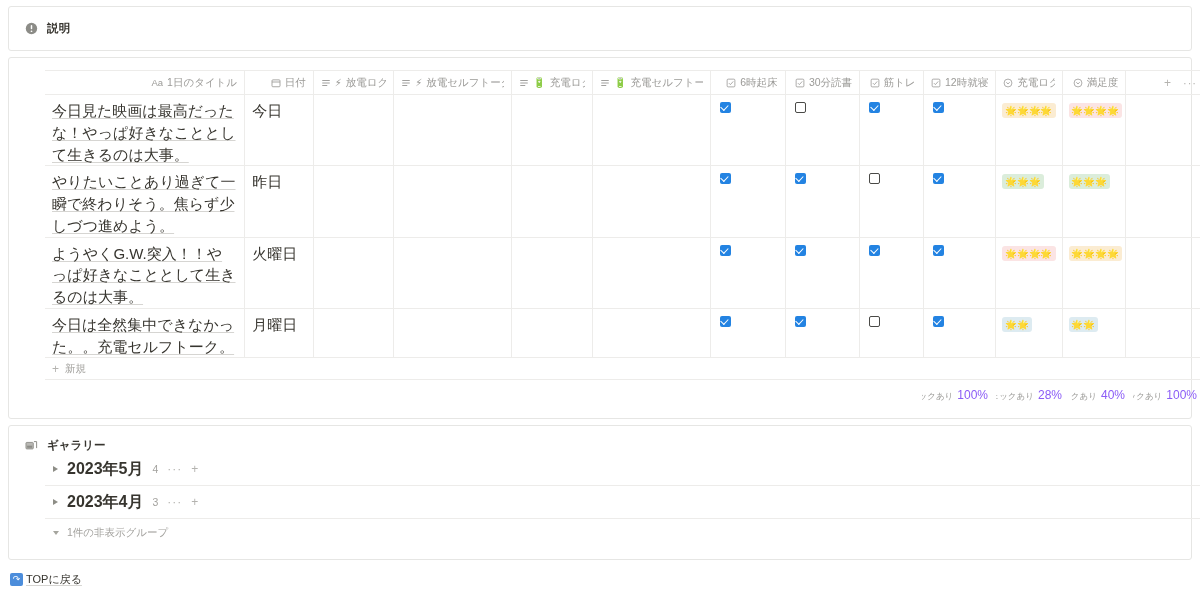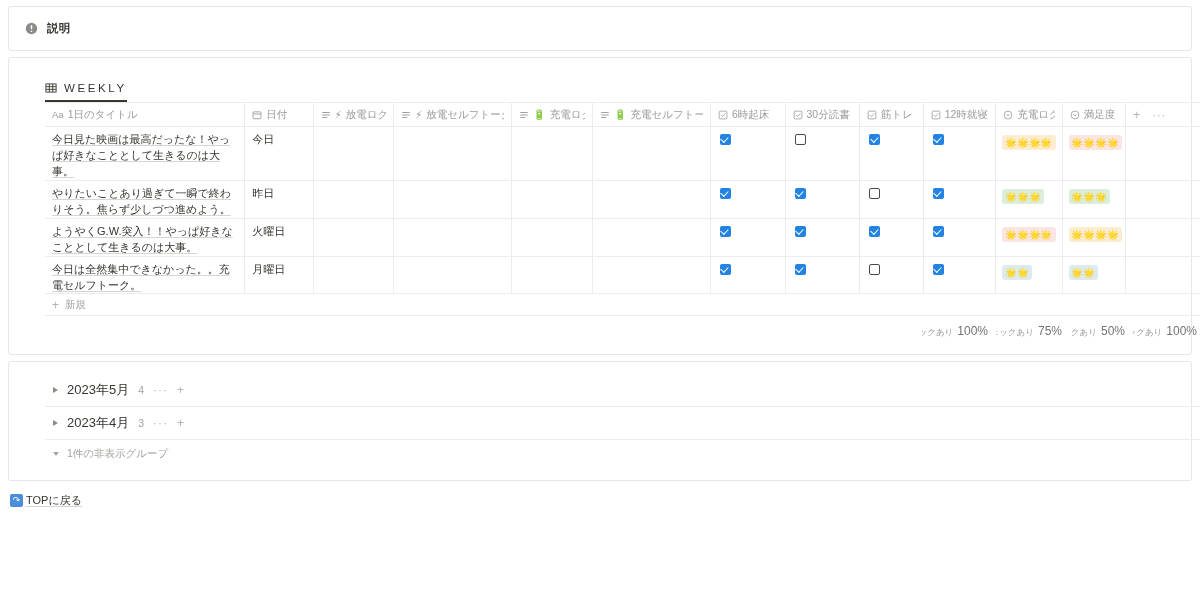--- a/index.html
+++ b/index.html
@@ -76,25 +76,25 @@
   table.db thead th {
     border-top: 1px solid #edecea;
     height: 23px;
     font-weight: 400;
     color: #9b9a97;
     font-size: 10.5px;
     text-align: left;
     white-space: nowrap;
     overflow: hidden;
   }
-  .th-in { display:flex; align-items:center; gap:4px; padding: 0 7px; height: 23px; }
+  .th-in { display:flex; align-items:center; gap:4px; padding: 0 7px; height: 23px; justify-content: flex-end; }
   .th-in .lbl { overflow:hidden; text-overflow:clip; }
   .th-emoji { font-size: 10px; line-height: 1; }
   td.cell { height: 37px; }
-  .cell-in { padding: 5px 7px 0 7px; font-size: 11px; line-height: 1.45; color:#37352f; }
+  .cell-in { padding: 5px 7px 0 7px; font-size: 15px; line-height: 1.45; color:#37352f; }
   .title-txt { text-decoration: underline; text-decoration-color:#d6d5d2; text-underline-offset: 2px; }
   .cell-center { display:flex; align-items:flex-start; justify-content:flex-start; padding: 7px 0 0 9px; }
 
   
   .cb { width:11px; height:11px; border-radius:2px; display:inline-block; position:relative; }
   .cb.on { background:#2383e2; }
   .cb.off { background:#fff; border:1.4px solid #4a4a47; }
   .cb.on:after {
     content:""; position:absolute; left:2.6px; top:1.1px;
     width:3.5px; height:6px; border:solid #fff; border-width:0 1.6px 1.6px 0;
@@ -122,30 +122,30 @@
   .aggrow {
     margin-left: 36px; width:1160px; height: 26px;
     display:flex; align-items:center; justify-content:flex-end;
     padding-top: 4px;
   }
   .agg {
     display:flex; align-items:baseline; gap:4px; justify-content:flex-end;
     color:#9b9a97; overflow:hidden; padding-right: 8px;
   }
   .agg .a-lbl { font-size: 8.5px; white-space:nowrap; }
-  .agg .a-val { font-size: 12px; color:#737373; }
+  .agg .a-val { font-size: 12px; color:#8b5cf6; }
 
   
   .gal-group {
     margin-left: 36px; width: 1160px;
     border-bottom: 1px solid #edecea;
     height: 33px; display:flex; align-items:center; gap:9px;
     padding-left: 8px; font-size: 10.5px;
   }
-  .gal-group .gname { font-weight:400; color:#37352f; font-size:13px;text-align:center; }
+  .gal-group .gname { font-weight:700; color:#37352f; font-size:16px;text-align:center; }
   .gal-group .gcount { color:#a3a29e; font-size:10.5px; }
   .gal-group .dots { color:#b4b3af; font-size:12px; letter-spacing:1px; line-height:1; }
   .gal-hidden {
     margin-left: 36px; width:1160px; height: 28px;
     display:flex; align-items:center; gap:8px; padding-left:8px;
     color:#a3a29e; font-size:10.5px;
   }
   .chev-down {
     width:0;height:0;
     border-top: 4.5px solid #a5a59e;
@@ -180,34 +180,20 @@
           <rect x="7.1" y="3.6" width="1.8" height="5.2" rx="0.9" fill="#fff"></rect>
           <circle cx="8" cy="11.4" r="1.05" fill="#fff"></circle>
         </svg>
       </span>
       <span class="ttl">説明</span>
     </div>
   </div>
 
   <div class="block-card db-block">
 
-    <div class="view-tabs">
-      <span class="view-tab">
-        <span class="ico">
-          <svg width="12" height="12" viewBox="0 0 16 16">
-            <rect x="1.2" y="2.6" width="13.6" height="10.8" fill="none" stroke="#37352f" stroke-width="1.2"></rect>
-            <line x1="1.2" y1="6.2" x2="14.8" y2="6.2" stroke="#37352f" stroke-width="1.2"></line>
-            <line x1="1.2" y1="9.8" x2="14.8" y2="9.8" stroke="#37352f" stroke-width="1.2"></line>
-            <line x1="5.8" y1="2.6" x2="5.8" y2="13.4" stroke="#37352f" stroke-width="1.2"></line>
-            <line x1="10.3" y1="2.6" x2="10.3" y2="13.4" stroke="#37352f" stroke-width="1.2"></line>
-          </svg>
-        </span>
-        <span>WEEKLY</span>
-      </span>
-    </div>
 
     <table class="db">
       <colgroup id="db-colgroup">
           <col style="width: 198px;">
           <col style="width: 68px;">
           <col style="width: 80px;">
           <col style="width: 117px;">
           <col style="width: 80px;">
           <col style="width: 117px;">
           <col style="width: 74px;">
@@ -585,34 +571,44 @@
     </div>
 
     <div class="aggrow" id="agg-row">
         <div style="width: 660px;"></div>
         <div class="agg" style="width: 74px;">
           <span class="a-lbl">ェックあり</span>
           <span class="a-val">100%</span>
         </div>
         <div class="agg" style="width: 74px;">
           <span class="a-lbl">チェックあり</span>
-          <span class="a-val">75%</span>
+          <span class="a-val">28%</span>
         </div>
         <div class="agg" style="width: 63px;">
           <span class="a-lbl">チェックあり</span>
-          <span class="a-val">50%</span>
+          <span class="a-val">40%</span>
         </div>
         <div class="agg" style="width: 72px;">
           <span class="a-lbl">ェックあり</span>
           <span class="a-val">100%</span>
         </div>
       </div>
   </div>
 
   <div class="block-card db-block">
+    <div class="db-head">
+      <span class="ico">
+        <svg width="13" height="13" viewBox="0 0 16 16">
+          <rect x="1.2" y="4.2" width="9" height="8" rx="1" fill="#b9b8b4" stroke="#8c8c87" stroke-width="1.1"></rect>
+          <path d="M11 3.2 L14.3 3.2 L14.3 11.2" fill="none" stroke="#8c8c87" stroke-width="1.2"></path>
+          <rect x="2.6" y="8.2" width="6.2" height="2.6" fill="#8c8c87"></rect>
+        </svg>
+      </span>
+      <span class="ttl">ギャラリー</span>
+    </div>
 
 
     <div id="gallery-groups">
         <div class="gal-group">
           <span class="tri"></span>
           <span class="gname">2023年5月</span>
           <span class="gcount">4</span>
           <span class="dots">···</span>
           <span class="plus">+</span>
         </div>

